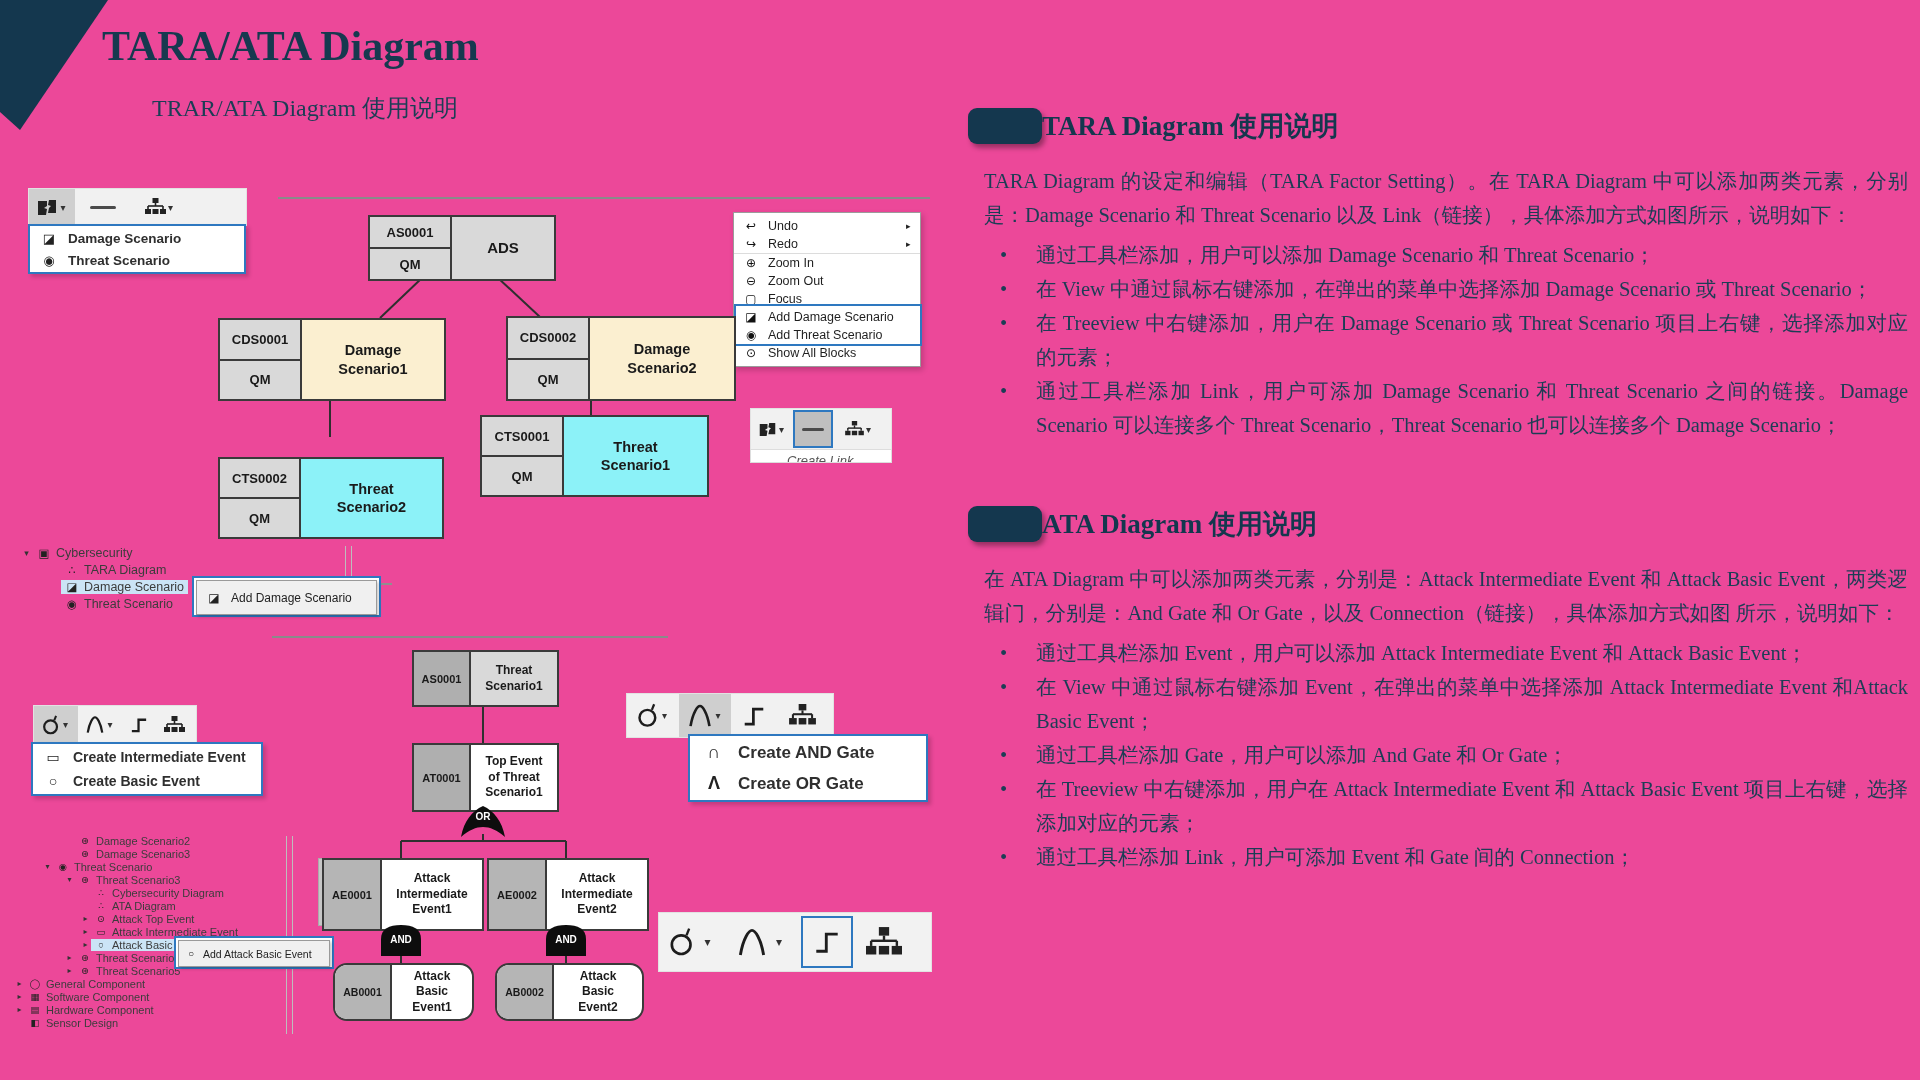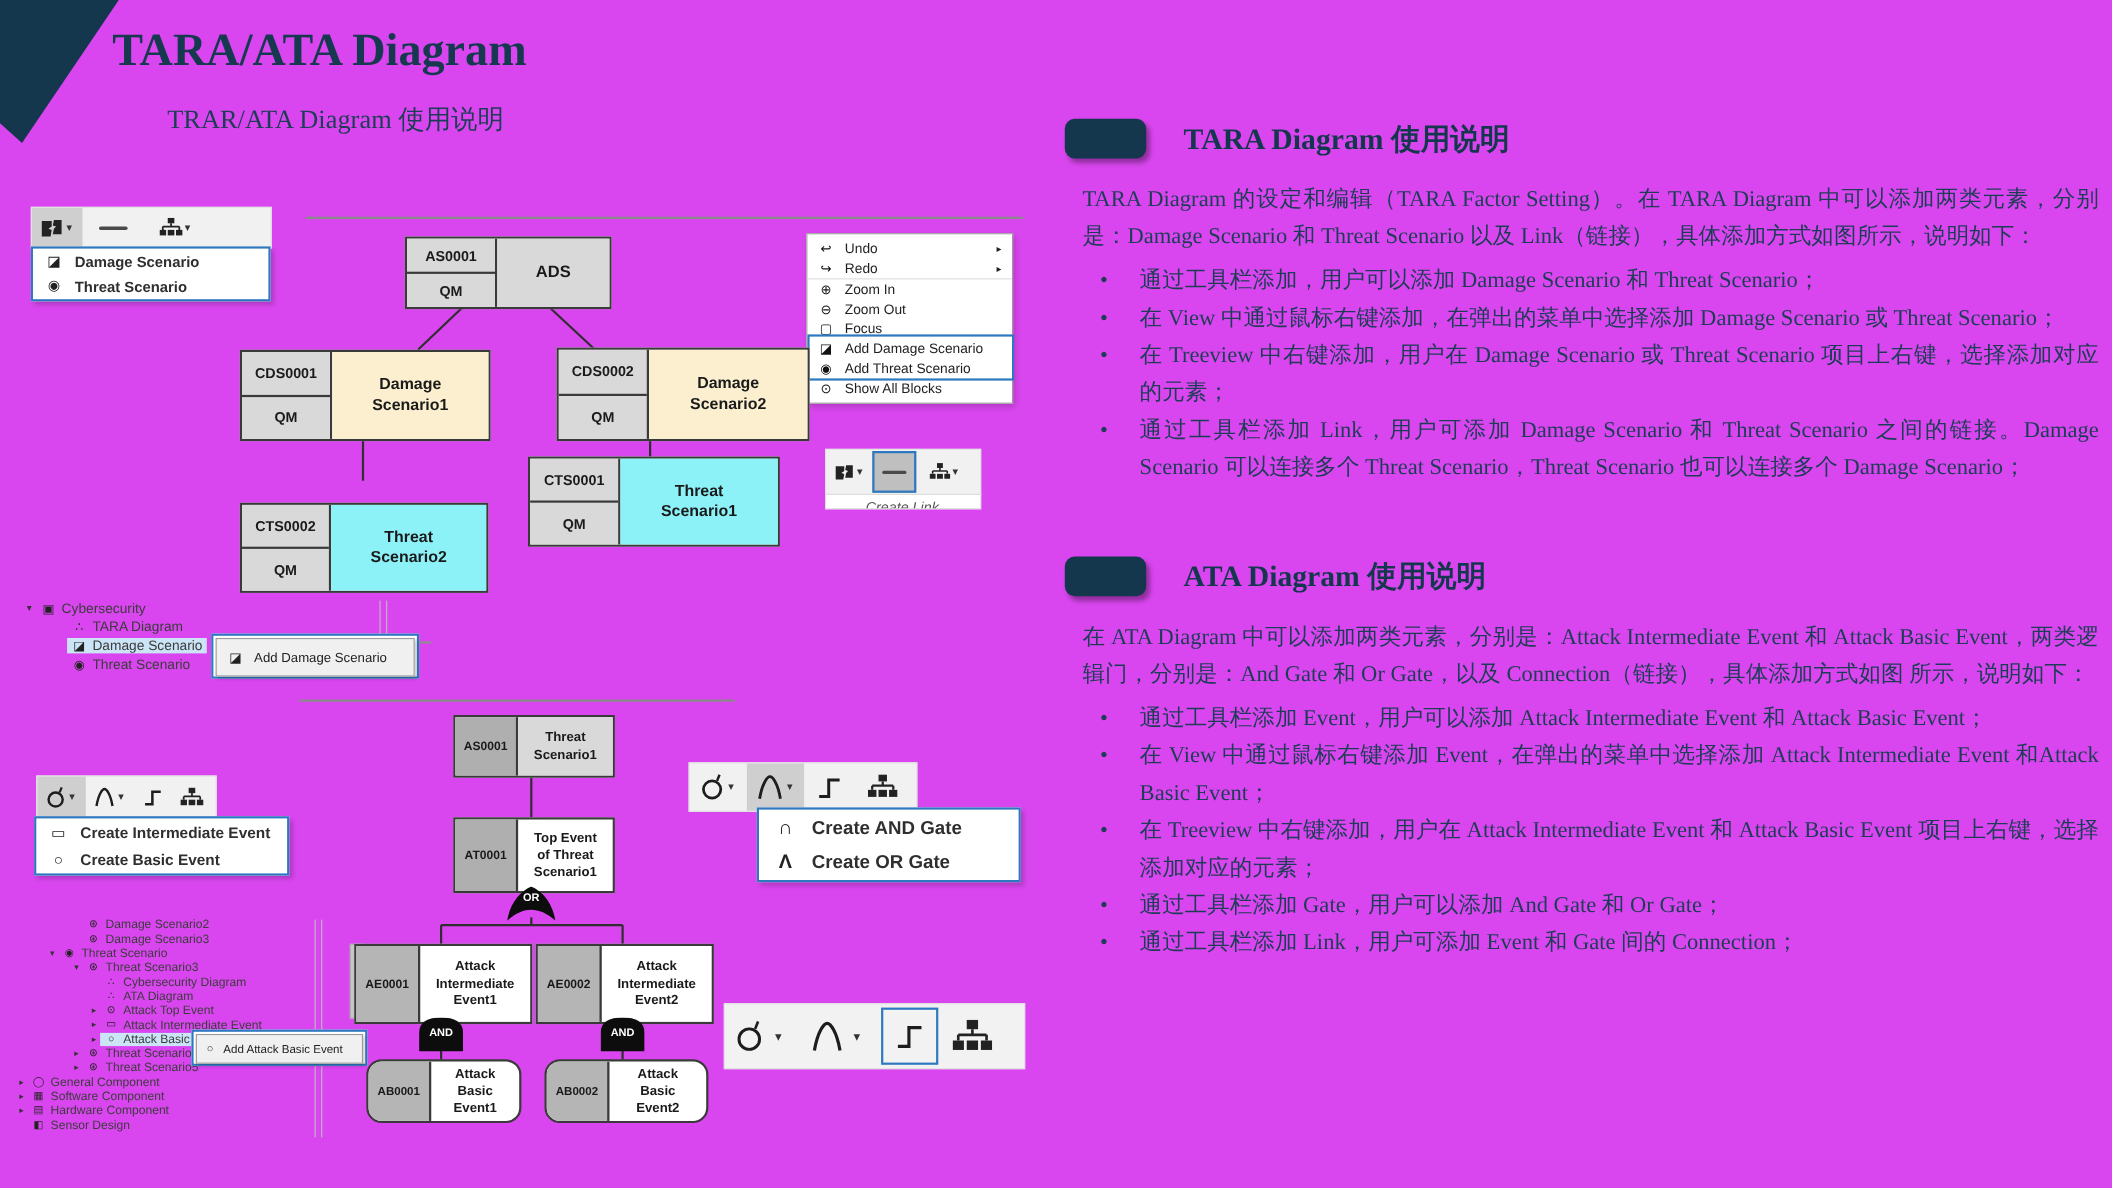--- a/index.html
+++ b/index.html
@@ -1,16 +1,16 @@
 <!DOCTYPE html>
 <html><head>
 <meta charset="utf-8">
 <style>
   html,body{margin:0;padding:0;background:#888;}
-  #slide{position:relative;width:1920px;height:1080px;background:#d946ef;overflow:hidden;
+  #slide{position:relative;width:1920px;height:1080px;background:#ec4899;overflow:hidden;
          font-family:"Liberation Sans","DejaVu Sans",sans-serif;}
   
   .corner{position:absolute;left:0;top:0;width:112px;height:132px;background:#14374E;
           clip-path:polygon(0 0,108px 0,20px 130px,0 112px);}
   .title{position:absolute;left:102px;top:22px;font-family:"Liberation Serif","DejaVu Serif",serif;
          font-size:42px;font-weight:700;color:#16394F;}
   .subtitle{position:absolute;left:104px;top:92px;font-family:"Liberation Serif","DejaVu Serif",serif;
          font-size:24px;color:#1C3D55;margin-left:48px;}
   
   .tbar{position:absolute;background:#F1F1F1;border:1px solid #E2E2E2;display:flex;align-items:center;}
@@ -91,21 +91,21 @@
   .vrule{position:absolute;width:1px;background:#BDBDBD;}
   .hrule{position:absolute;height:2px;background:#8F8F8F;}
   .thumb{position:absolute;background:#C6C6C6;border:1px solid #ABABAB;}
   
   .clip-strip{position:absolute;left:750px;top:449px;width:140px;height:12px;background:#fff;
               border:1px solid #DDD;overflow:hidden;}
   .clip-strip span{display:block;font-size:13px;line-height:21px;color:#555;padding-left:36px;font-style:italic;}
   
   .rightcol{position:absolute;left:968px;top:104px;width:940px;color:#1C3D55;
             font-family:"Liberation Serif","DejaVu Serif",serif;}
-  .sec-head{display:flex;align-items:center;gap:34px;height:44px;}
+  .sec-head{display:flex;align-items:center;height:44px;}
   .badge{width:74px;height:36px;background:#14374E;border-radius:9px;box-shadow:3px 4px 5px rgba(0,0,0,.35);flex:none;}
   .sec-head h2{margin:0;font-size:27px;font-weight:700;color:#14374E;}
   .intro{margin:16px 0 6px 16px;font-size:20.5px;line-height:34px;text-align:justify;}
   .bullets{list-style:none;margin:0 0 0 16px;padding:0;}
   .bullets li{position:relative;padding-left:52px;font-size:20.5px;line-height:34px;text-align:justify;}
   .bullets li::before{content:"•";position:absolute;left:16px;top:0;}
   .s2{margin-top:60px;}
   .connectors{position:absolute;left:0;top:0;z-index:1;pointer-events:none;}
 </style>
 </head>
@@ -635,24 +635,24 @@
       <p class="intro">在 ATA Diagram 中可以添加两类元素，分别是：Attack Intermediate Event 和 Attack Basic Event，两类逻辑门，分别是：And Gate 和 Or Gate，以及 Connection（链接），具体添加方式如图 所示，说明如下：</p>
       <ul class="bullets">
 
       <li>
             <span>通过工具栏添加 Event，用户可以添加 Attack Intermediate Event 和 Attack Basic Event；</span>
           </li>
           <li>
             <span>在 View 中通过鼠标右键添加 Event，在弹出的菜单中选择添加 Attack Intermediate Event 和Attack Basic Event；</span>
           </li>
           <li>
+            <span>通过工具栏添加 Gate，用户可以添加 And Gate 和 Or Gate；</span>
+          </li>
+          <li>
             <span>在 Treeview 中右键添加，用户在 Attack Intermediate Event 和 Attack Basic Event 项目上右键，选择添加对应的元素；</span>
-          </li>
-          <li>
-            <span>通过工具栏添加 Gate，用户可以添加 And Gate 和 Or Gate；</span>
           </li>
           <li>
             <span>通过工具栏添加 Link，用户可添加 Event 和 Gate 间的 Connection；</span>
           </li>
         </ul>
     </section>
   </div>
 
 </div>
 

